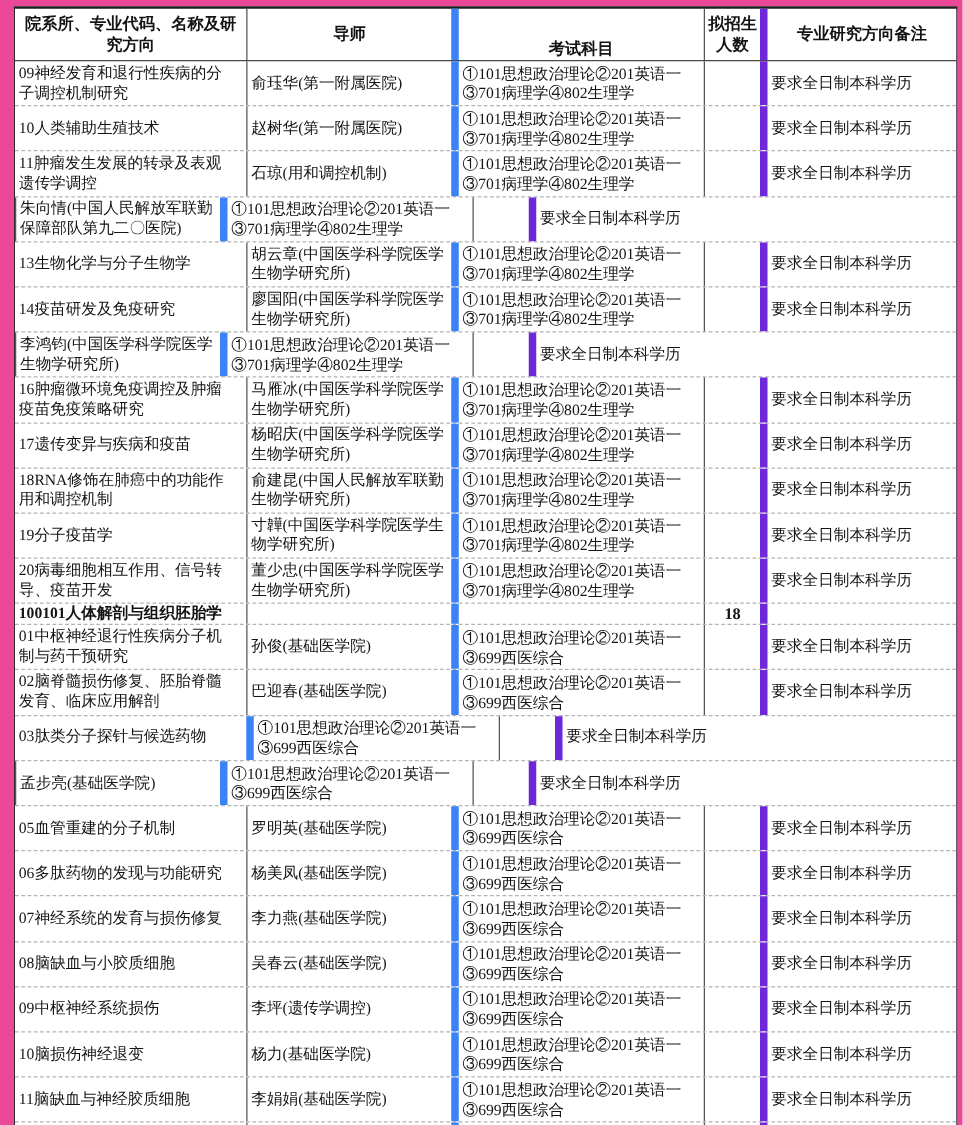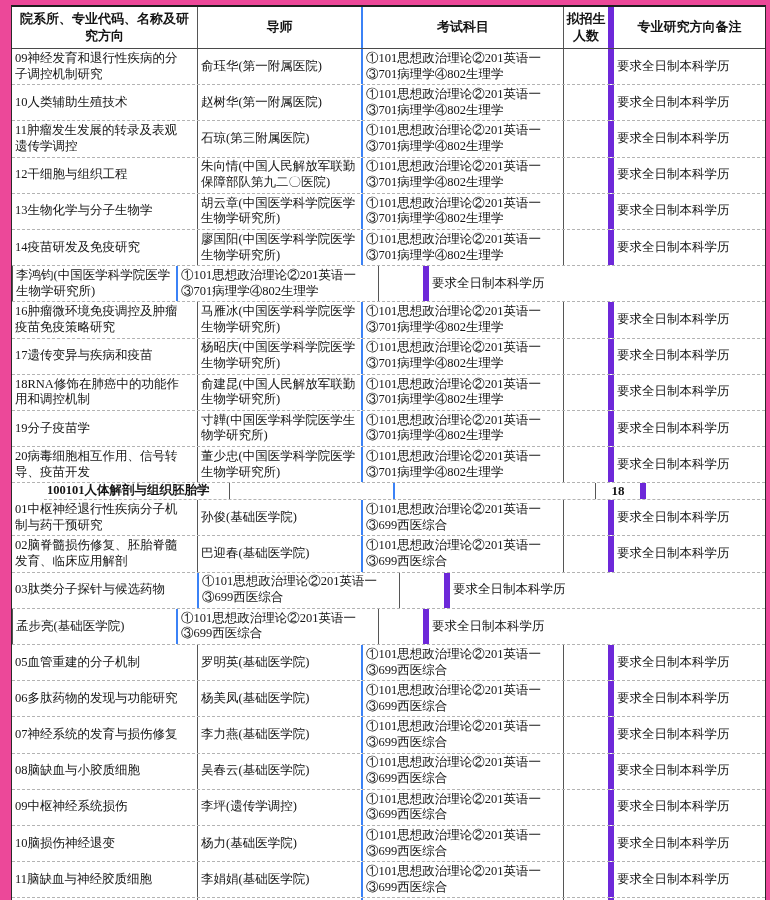--- a/index.html
+++ b/index.html
@@ -29,39 +29,38 @@
   .row.header-row{
     height:42px;
     border-bottom:1px solid #4a4a4a;
     font-weight:bold;
     font-size:13px;
   }
   .row.section-row{
     height:17px;
     font-weight:bold;
     font-size:12.5px;
-    margin-left:32px;
   }
   .row.stub-row{
     height:22px;
     border-bottom:none;
   }
   .cell{
     box-sizing:border-box;
     display:flex;
     align-items:center;
     padding:1px 3px;
     font-size:12.5px;
     line-height:1.26;
     overflow:hidden;
   }
   .cell span{white-space:pre-line;}
   .c1{width:185px;}
   .c2{width:164px;border-left:1px solid #565656;}
-  .c3{width:202px;border-left:2px solid #3b82f6;}
+  .c3{width:202px;border-left:6px solid #3b82f6;align-items:flex-end;}
   .c4{width:45px;border-left:1px solid #565656;justify-content:center;}
   .c5{flex:1;border-left:6px solid #6d28d9;}
   .header-row .cell{
     justify-content:center;
     text-align:center;
     font-size:13px;
     padding:1px 2px;
   }
   .section-row .cell{padding:0 3px;}
   .section-row .c1 span{white-space:nowrap;}
@@ -128,37 +127,34 @@
           <div class="cell c5">
             <span>要求全日制本科学历</span>
           </div>
         </div>
         <div class="row">
           <div class="cell c1">
             <span>11肿瘤发生发展的转录及表观
 遗传学调控</span>
           </div>
           <div class="cell c2">
-            <span>石琼(第三附属医院)</span>
-          </div>
-          <div class="cell c3">
-            <span>①101思想政治理论②201英语一
-③701病理学④802生理学</span>
-          </div>
-          <div class="cell c4">
-            <span></span>
-          </div>
-          <div class="cell c5">
-            <span>要求全日制本科学历</span>
-          </div>
-        </div>
-        <div class="row">
-          <div class="cell c1">
-            <span>12干细胞与组织工程</span>
-          </div>
+            <span>石琼(用和调控机制)</span>
+          </div>
+          <div class="cell c3">
+            <span>①101思想政治理论②201英语一
+③701病理学④802生理学</span>
+          </div>
+          <div class="cell c4">
+            <span></span>
+          </div>
+          <div class="cell c5">
+            <span>要求全日制本科学历</span>
+          </div>
+        </div>
+        <div class="row">
           <div class="cell c2">
             <span>朱向情(中国人民解放军联勤
 保障部队第九二〇医院)</span>
           </div>
           <div class="cell c3">
             <span>①101思想政治理论②201英语一
 ③701病理学④802生理学</span>
           </div>
           <div class="cell c4">
             <span></span>

